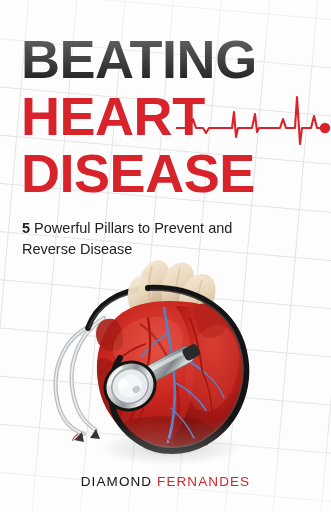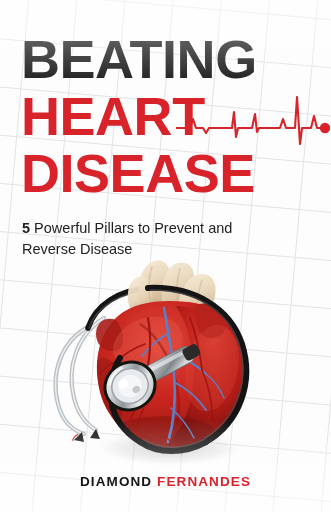--- a/index.html
+++ b/index.html
@@ -56,21 +56,21 @@
   #ecg{
     position:absolute;left:176px;top:92px;width:155px;height:62px;
   }
   
   #artwork{
     position:absolute;left:44px;top:258px;width:250px;height:208px;
   }
   
   #author{
     position:absolute;left:0;right:0;top:474px;text-align:center;
-    font-size:13.5px;font-weight:bold;letter-spacing:1.1px;
+    font-size:13.5px;font-weight:normal;letter-spacing:1.1px;
   }
   #author .first{color:#151515;}
   #author .last{color:#d8232a;}
 </style>
 </head>
 <body>
 
 <div id="cover">
 
   <div id="grid-bg"></div>

